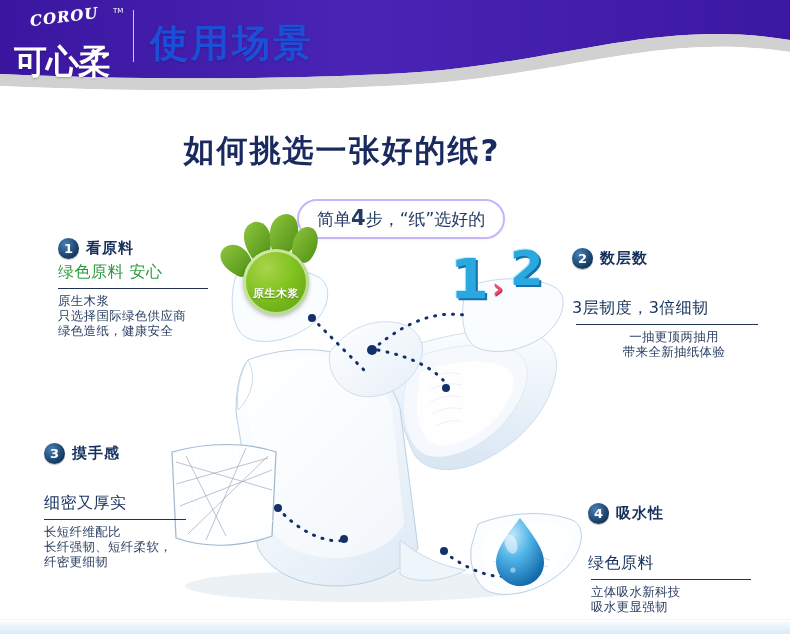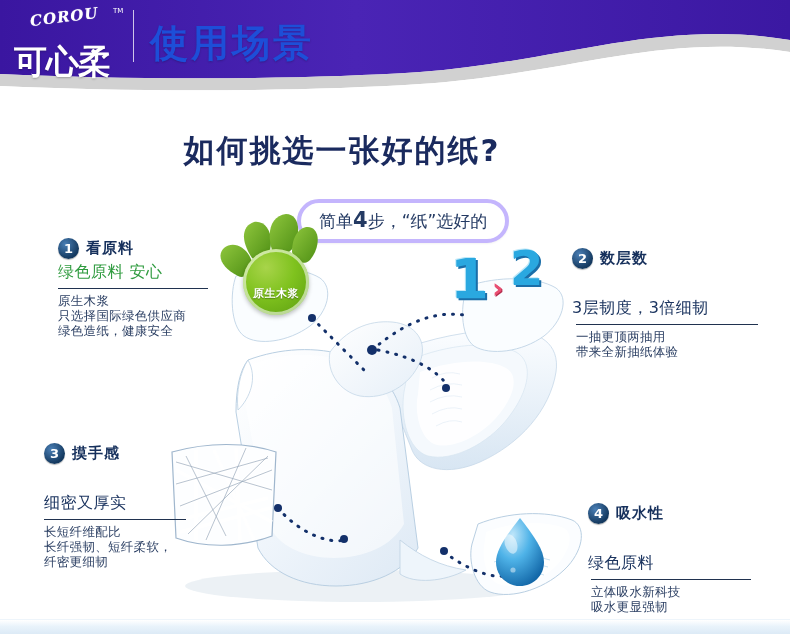--- a/index.html
+++ b/index.html
@@ -46,21 +46,21 @@
   }
 
   
   .main-title{
     position:absolute;left:0;top:130px;width:684px;text-align:center;
     font-size:31px;font-weight:bold;color:#1a2a5e;letter-spacing:2px;
   }
   .pill{
     position:absolute;left:297px;top:199px;
     padding:5px 18px 6px 18px;
-    border:4px solid #c4b5fd;border-radius:22px;
+    border:2px solid #c4b5fd;border-radius:22px;
     background:#ffffff;
     font-size:17px;color:#243a63;white-space:nowrap;
     box-shadow:0 1px 2px rgba(0,0,0,.05);
   }
   .pill b{font-size:21px;font-weight:bold;}
 
   
   .art{position:absolute;left:0;top:0;width:790px;height:634px;pointer-events:none;}
 
   
@@ -77,21 +77,21 @@
   .sub{margin-top:3px;font-size:16px;letter-spacing:.5px;}
   .sub.green{color:#2f9b3f;}
   .sub.navy{color:#1c3560;margin-top:29px;}
   .rule{height:1px;background:#20324f;margin:5px 0 4px 0;}
   .body{font-size:12.5px;color:#2b3f63;line-height:15px;letter-spacing:.3px;}
 
   .f1{left:58px;top:238px;width:176px;}
   .f1 .rule{width:150px;}
   .f2{left:572px;top:248px;width:200px;}
   .f2 .rule{width:182px;margin-left:4px;}
-  .f2 .body{margin-left:4px;}
+  .f2 .body{margin-left:4px;text-align:center;}
   .f3{left:44px;top:443px;width:160px;}
   .f3 .rule{width:142px;}
   .f4{left:588px;top:503px;width:175px;}
   .f4 .rule{width:160px;margin-left:3px;}
   .f4 .body{margin-left:3px;}
 
   
   .pulp{position:absolute;left:243px;top:249px;width:66px;height:66px;}
   .pulp-circle{
     position:absolute;left:0;top:0;width:66px;height:66px;border-radius:50%;

